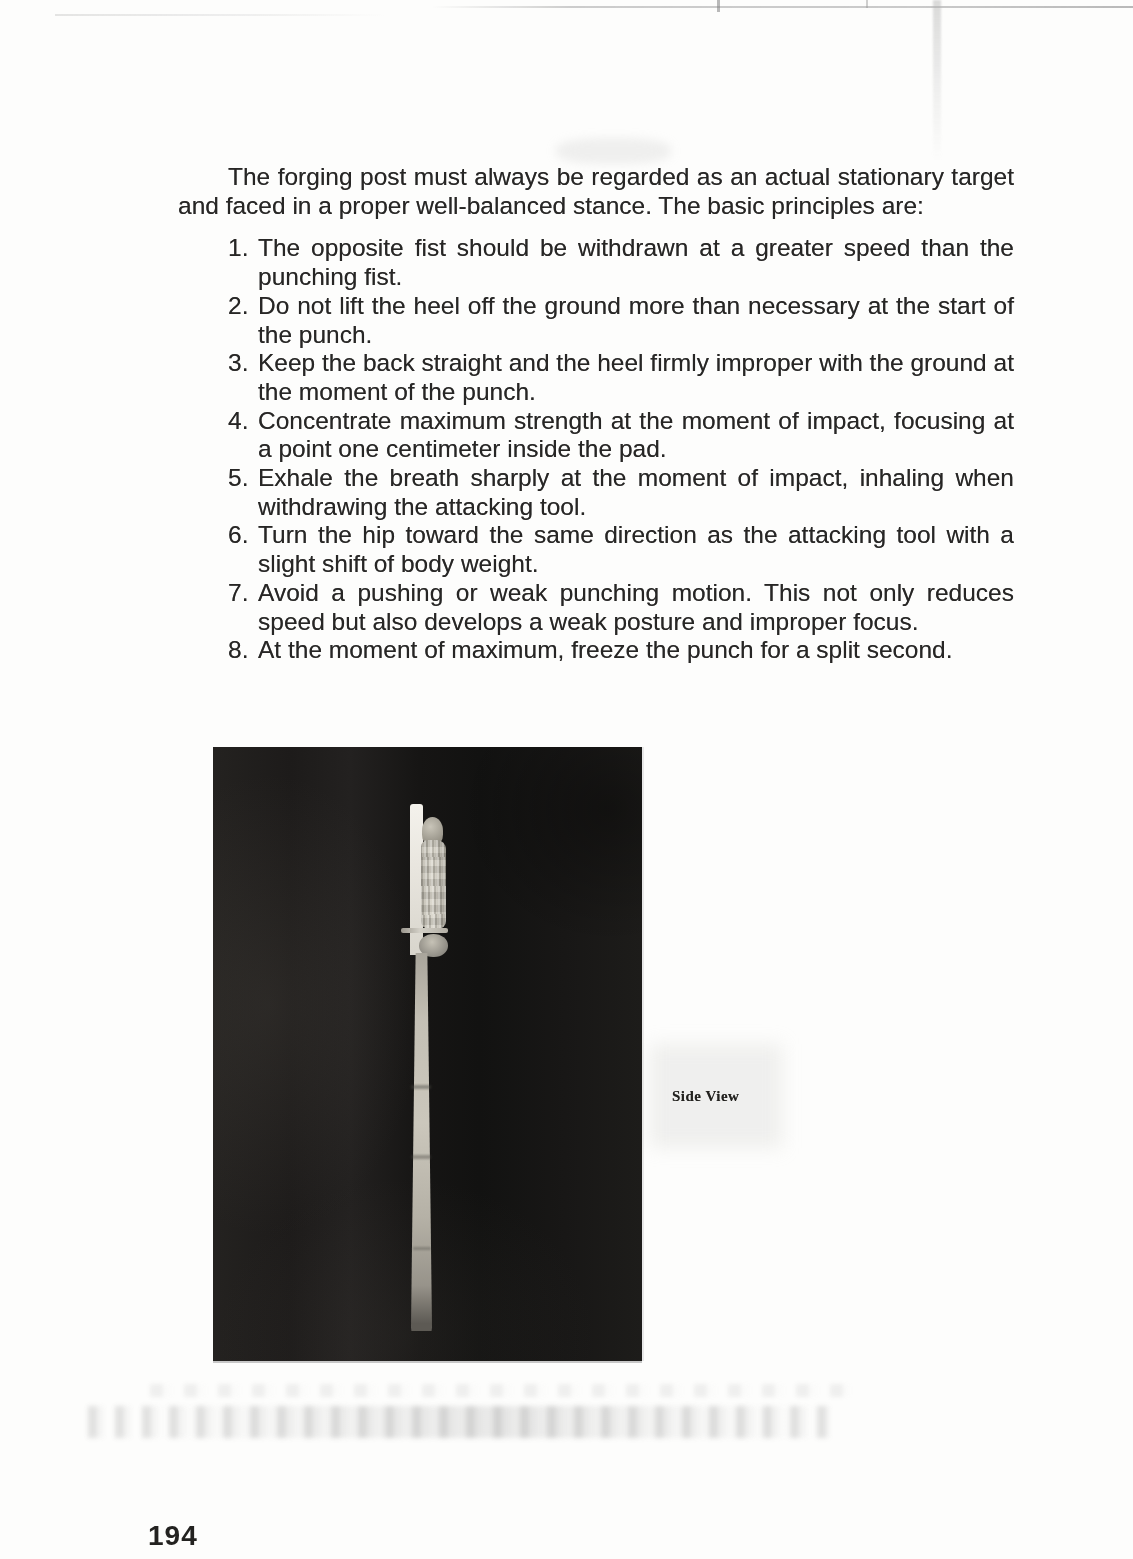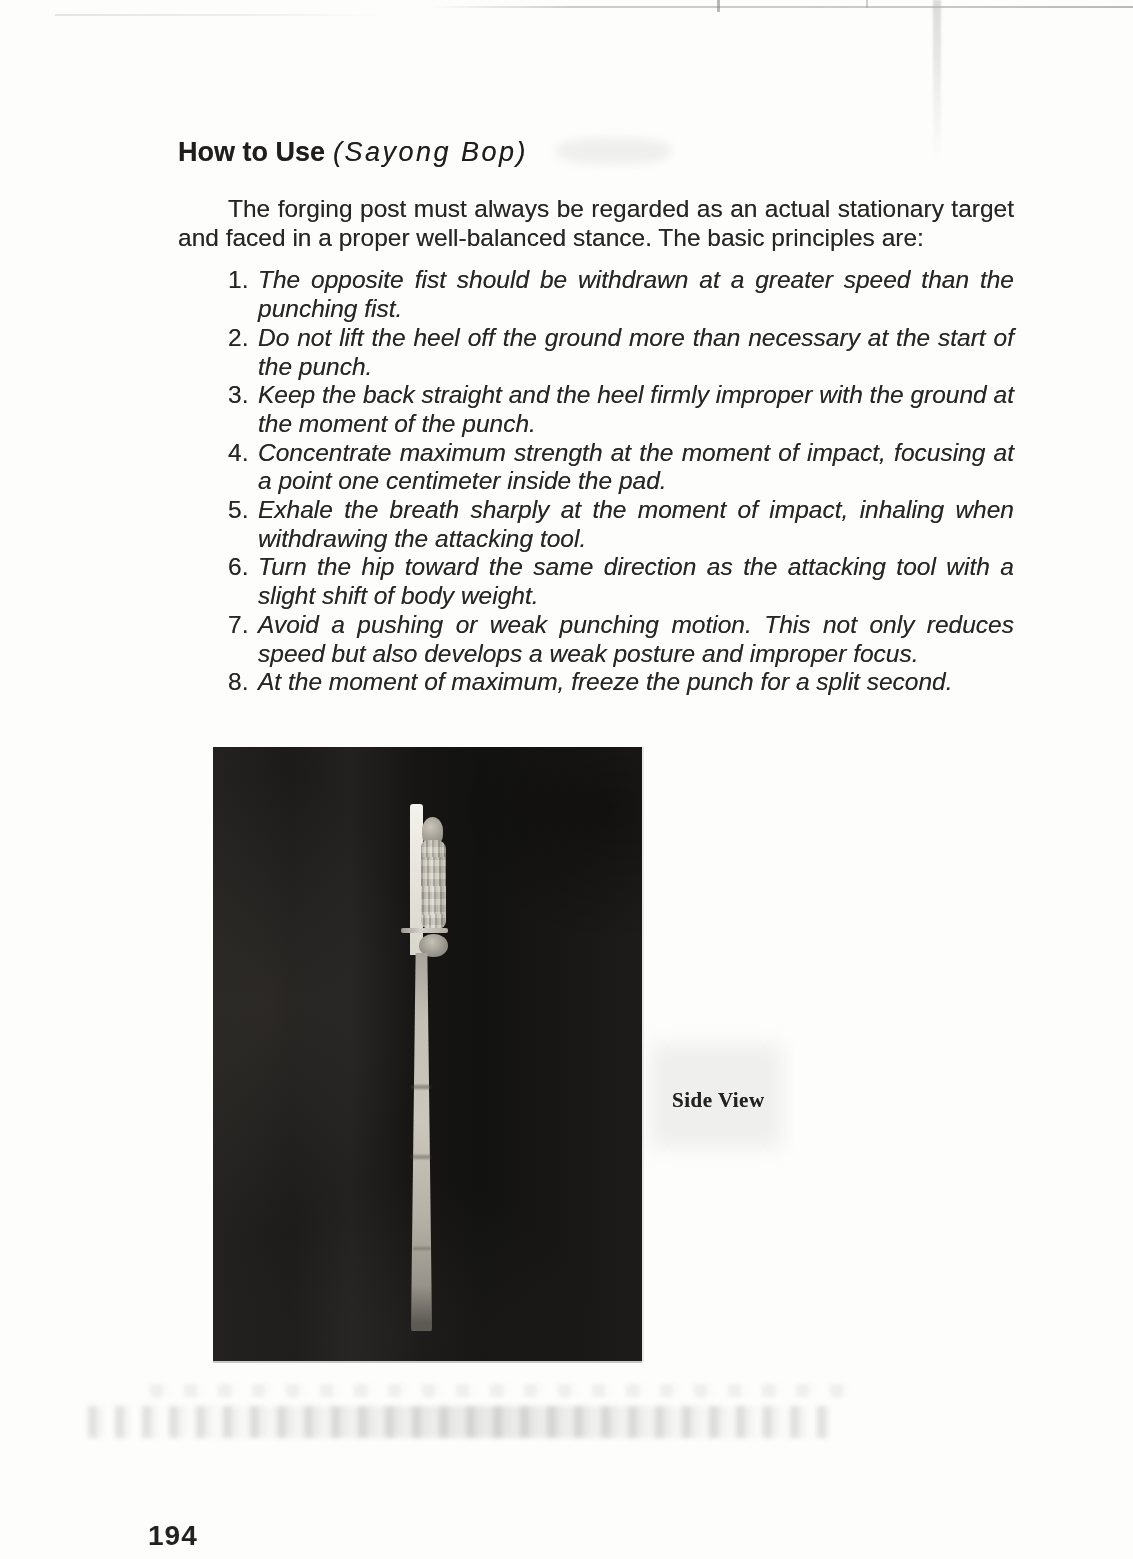--- a/index.html
+++ b/index.html
@@ -63,21 +63,21 @@
     text-indent: 50px;
   }
   .principles { margin: 0; }
   .li-row {
     display: flex;
     padding-left: 50px;
     font-size: 24.5px;
     line-height: 28.7px;
   }
   .li-num { flex: none; width: 30px; }
-  .li-txt { flex: 1; text-align: justify; font-style: italic; }
+  .li-txt { flex: 1; text-align: justify; }
 
   
   .figure {
     position: absolute;
     left: 213px;
     top: 747px;
     width: 429px;
     height: 614px;
     background:
       radial-gradient(220px 330px at 13% 42%, rgba(95,90,82,.20), transparent 70%),
@@ -125,21 +125,21 @@
   .post-joint2 { left: 198px; top: 408px; width: 20px; height: 4px; background: rgba(70,68,62,.4); filter: blur(1px); }
   .post-joint3 { left: 200px; top: 500px; width: 18px; height: 3px; background: rgba(70,68,62,.35); filter: blur(1px); }
 
   
   .figure-caption {
     position: absolute;
     left: 672px;
     top: 1088px;
     font-family: "Liberation Serif", serif;
     font-weight: bold;
-    font-size: 21px;
+    font-size: 15px;
     color: #23221f;
     letter-spacing: .5px;
     text-shadow: 0 0 .5px rgba(35,35,35,.5);
   }
   .page-number {
     position: absolute;
     left: 148px;
     top: 1520px;
     font-size: 28px;
     font-weight: bold;
@@ -168,23 +168,20 @@
 
   <div class="artifact top-line1"></div>
   <div class="artifact top-line2"></div>
   <div class="artifact top-tick"></div>
   <div class="artifact top-tick2"></div>
   <div class="artifact right-smudge"></div>
   <div class="artifact heading-smudge"></div>
   <div class="artifact caption-wash"></div>
 
   <div class="content">
-    <h1 class="heading">
-      <span>How to Use</span><span class="subtitle">(Sayong Bop)</span>
-    </h1>
 
     <p class="intro">The forging post must always be regarded as an actual stationary target and faced in a proper well-balanced stance. The basic principles are:</p>
 
     <div class="principles">
       <div class="li-row">
         <span class="li-num">1.</span>
         <span class="li-txt">The opposite fist should be withdrawn at a greater speed than the punching fist.</span>
       </div>
       <div class="li-row">
         <span class="li-num">2.</span>

